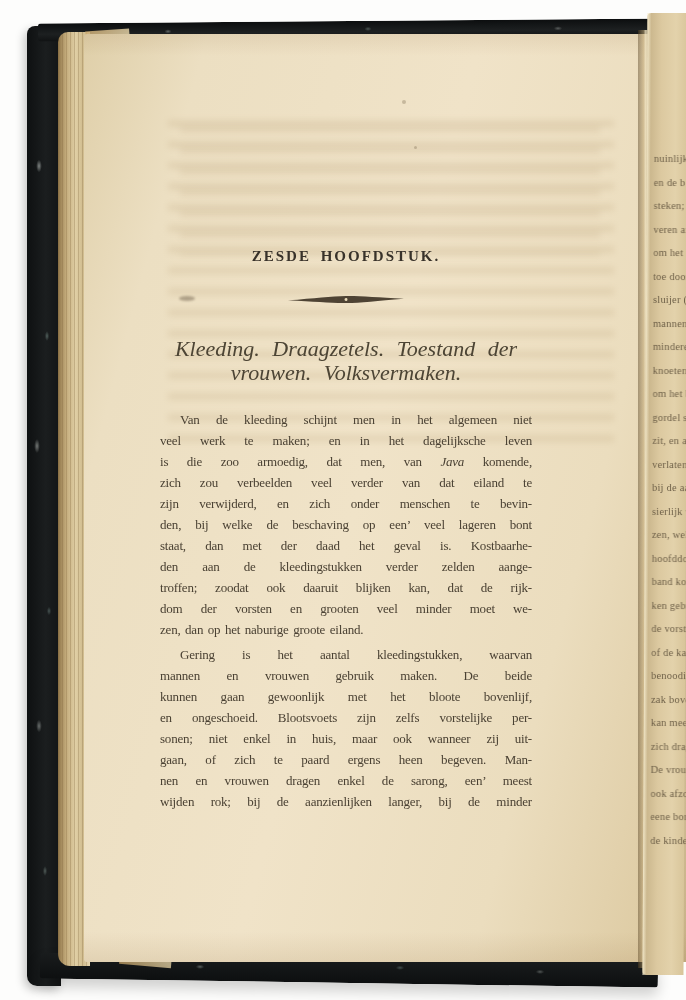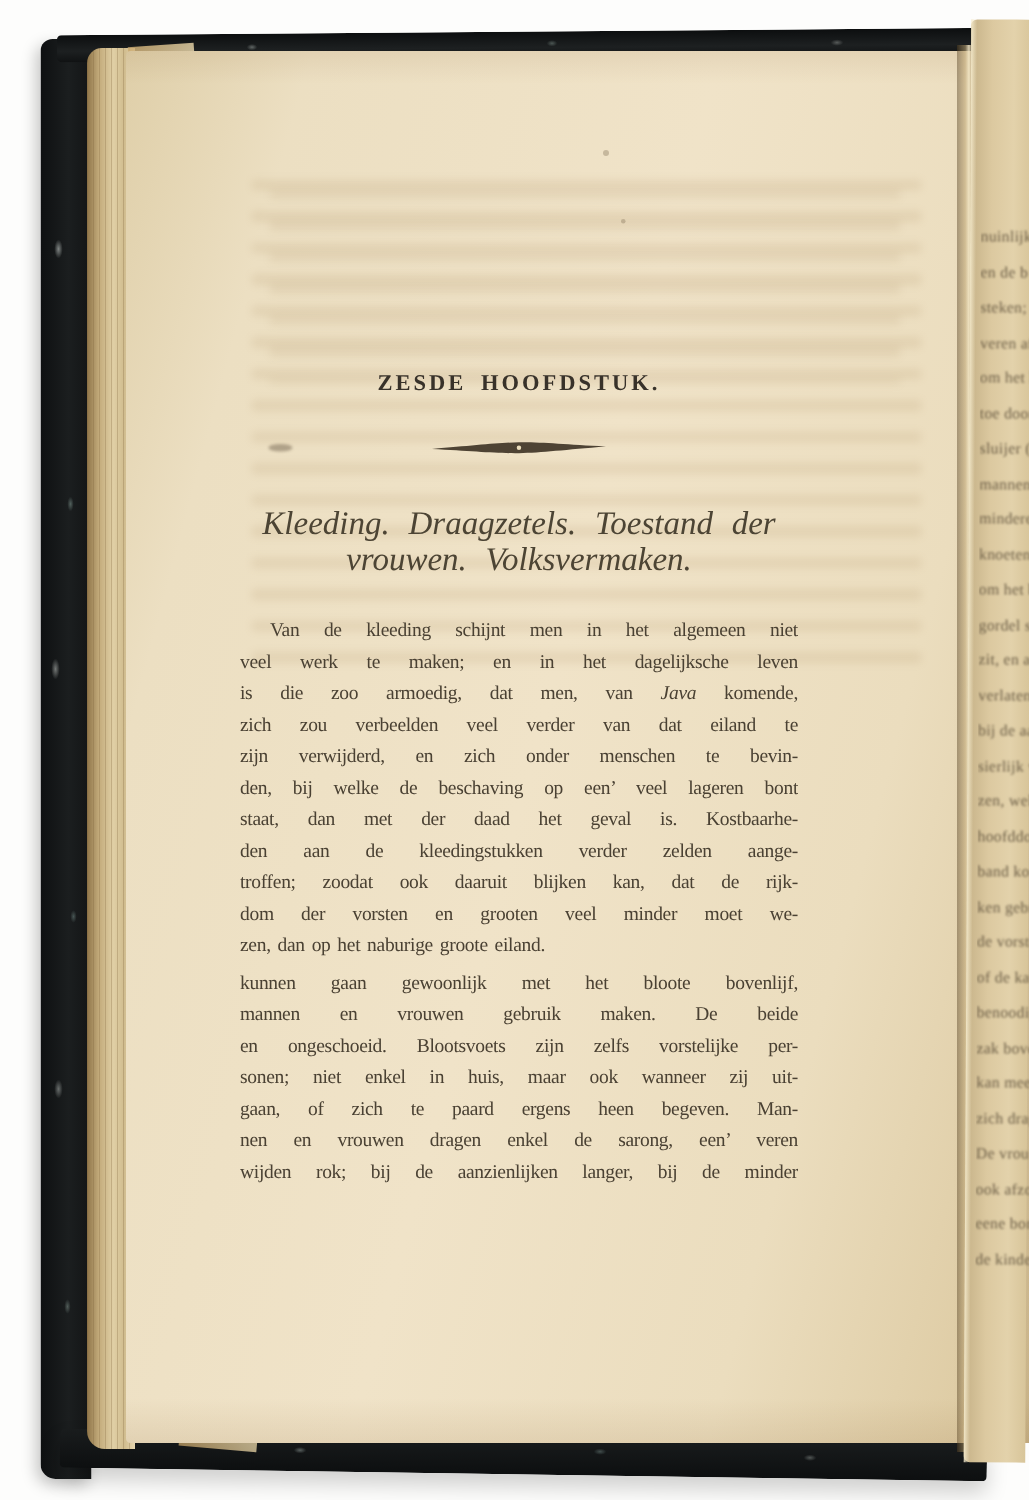--- a/index.html
+++ b/index.html
@@ -174,26 +174,27 @@
           <div class="line">zich zou verbeelden veel verder van dat eiland te</div>
           <div class="line">zijn verwijderd, en zich onder menschen te bevin-</div>
           <div class="line">den, bij welke de beschaving op een’ veel lageren bont</div>
           <div class="line">staat, dan met der daad het geval is.  Kostbaarhe-</div>
           <div class="line">den aan de kleedingstukken verder zelden aange-</div>
           <div class="line">troffen; zoodat ook daaruit blijken kan, dat de rijk-</div>
           <div class="line">dom der vorsten en grooten veel minder moet we-</div>
           <div class="line no-just">zen, dan op het naburige groote eiland.</div>
         </div>
       <div class="para">
+          <div class="line indent">Gering is het aantal kleedingstukken, waarvan</div>
+          <div class="line">mannen en vrouwen gebruik maken.  De beide</div>
           <div class="line">kunnen gaan gewoonlijk met het bloote bovenlijf,</div>
-          <div class="line">mannen en vrouwen gebruik maken.  De beide</div>
           <div class="line">en ongeschoeid. Blootsvoets zijn zelfs vorstelijke per-</div>
           <div class="line">sonen; niet enkel in huis, maar ook wanneer zij uit-</div>
           <div class="line">gaan, of zich te paard ergens heen begeven.  Man-</div>
-          <div class="line">nen en vrouwen dragen enkel de sarong, een’ veren</div>
+          <div class="line">nen en vrouwen dragen enkel de sarong, een’ meest</div>
           <div class="line">wijden rok; bij de aanzienlijken langer, bij de minder</div>
         </div>
     </div>
 
     <div class="gutter-shade"></div>
   </div>
 
   <div class="crease"></div>
 
   <div class="right-page">

